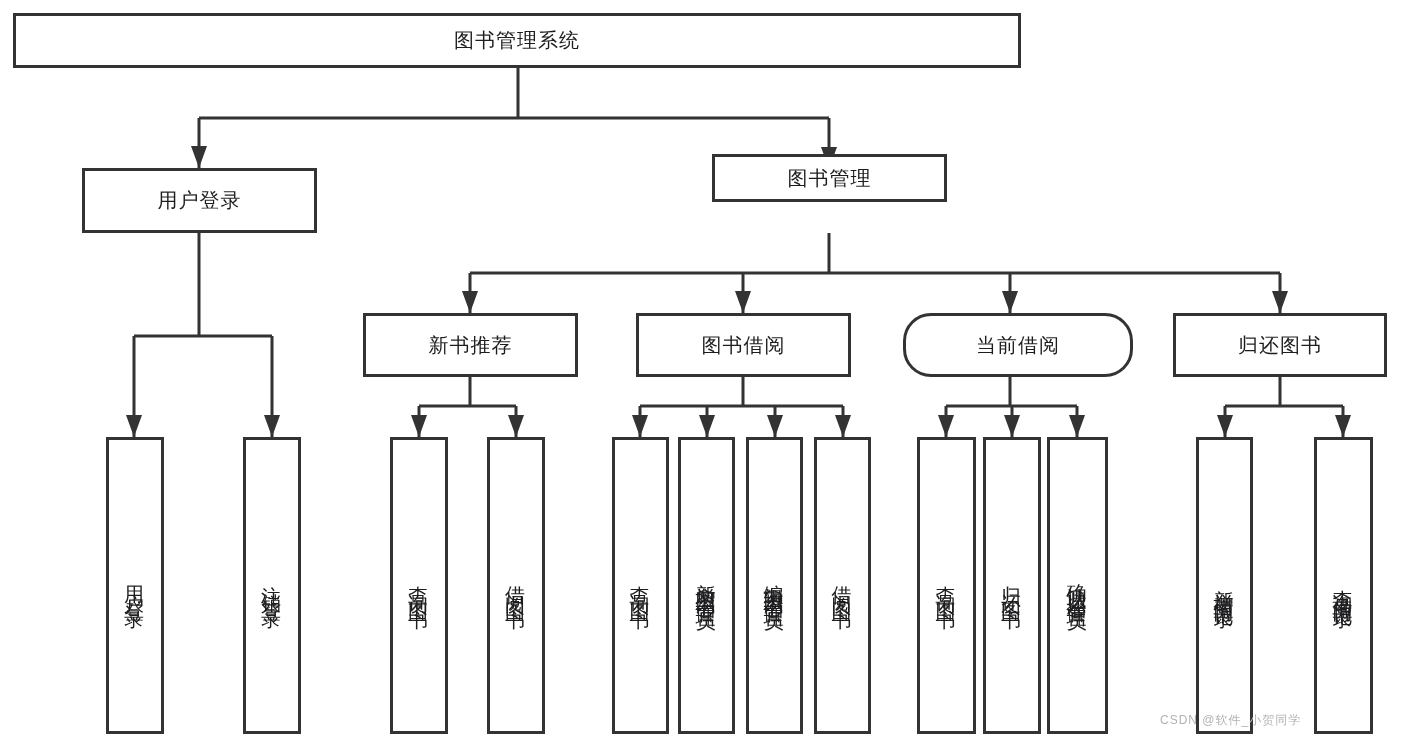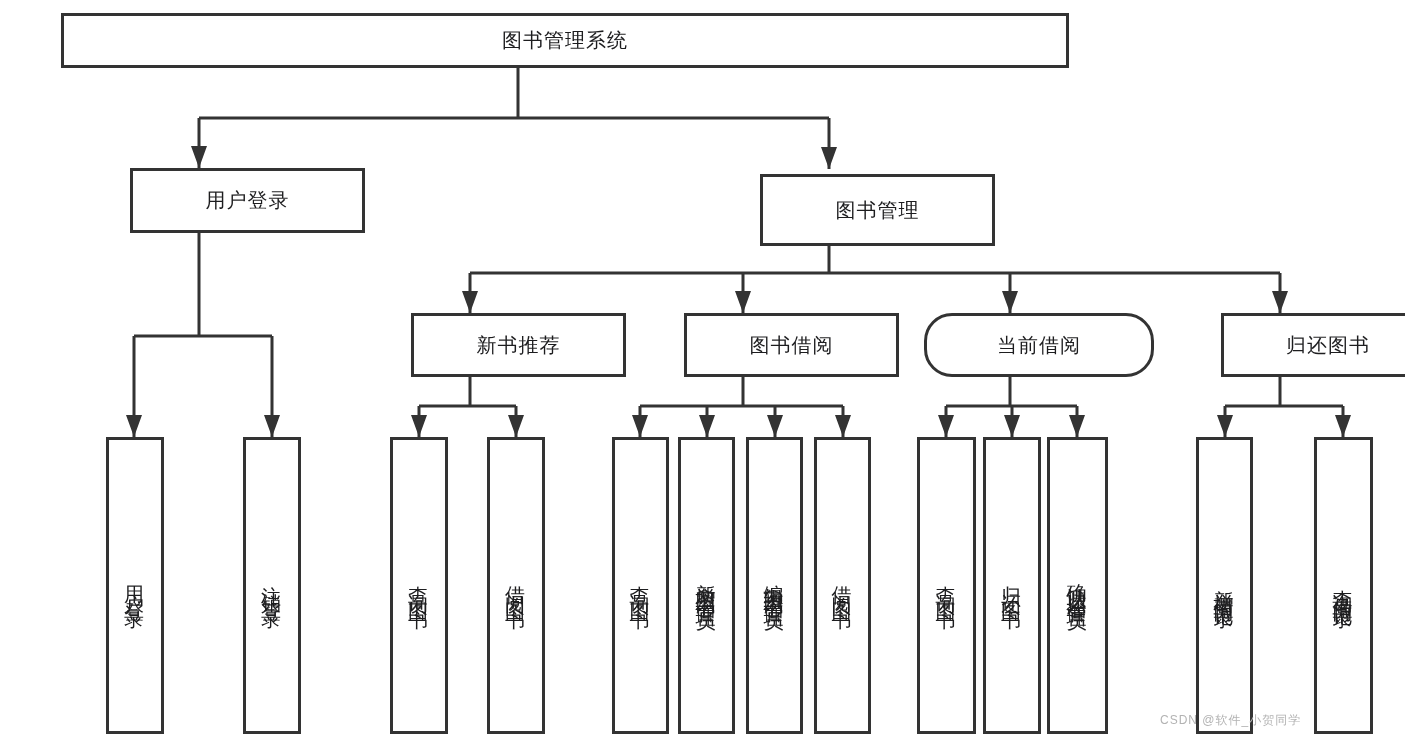--- a/index.html
+++ b/index.html
@@ -13,24 +13,24 @@
   svg.wires{position:absolute;left:0;top:0;z-index:1;}
   .node{
     position:absolute;
     box-sizing:border-box;
     background:#ffffff;
     border:3px solid #333333;
     display:flex;align-items:center;justify-content:center;
     color:#1d1d1f;
     z-index:2;
   }
-  .node.h{font-size:20px;letter-spacing:1px;margin-left:48px;}
+  .node.h{font-size:20px;letter-spacing:1px;}
   .root{left:13px;top:13px;width:1008px;height:55px;}
   .lvl2a{left:82px;top:168px;width:235px;height:65px;}
-  .lvl2b{left:712px;top:174px;width:235px;height:72px;}
+  .lvl2b{left:712px;top:154px;width:235px;height:48px;}
   .lvl3{top:313px;height:64px;width:215px;}
   .leaf{
     top:437px;width:58px;height:297px;
   }
   .leaf span{
     writing-mode:vertical-rl;
     text-orientation:mixed;
     font-size:20px;
     letter-spacing:8px;
     color:#1d1d1f;
@@ -121,21 +121,21 @@
   <div class="node h lvl2b">
     <span>图书管理</span>
   </div>
 
   <div class="node h lvl3" style="left:363px;text-align:center;">
     <span>新书推荐</span>
   </div>
   <div class="node h lvl3" style="left:636px;">
     <span>图书借阅</span>
   </div>
-  <div class="node h lvl3" style="left:876px;width:230px;border-radius:28px;">
+  <div class="node h lvl3" style="left:903px;width:230px;border-radius:28px;">
     <span>当前借阅</span>
   </div>
   <div class="node h lvl3" style="left:1173px;width:214px;">
     <span>归还图书</span>
   </div>
 
   <div class="node leaf" style="left:106px;">
     <span>用户登录</span>
   </div>
   <div class="node leaf" style="left:243px;">

